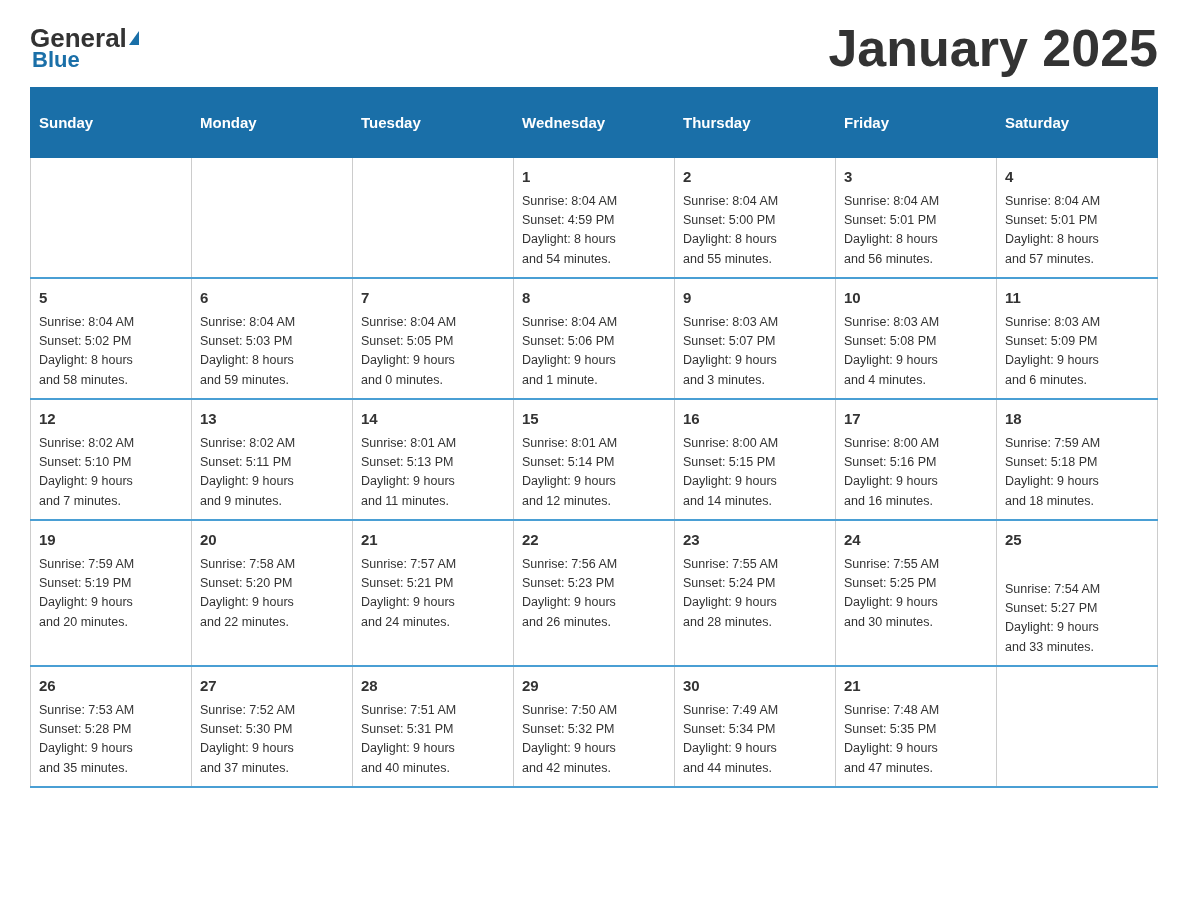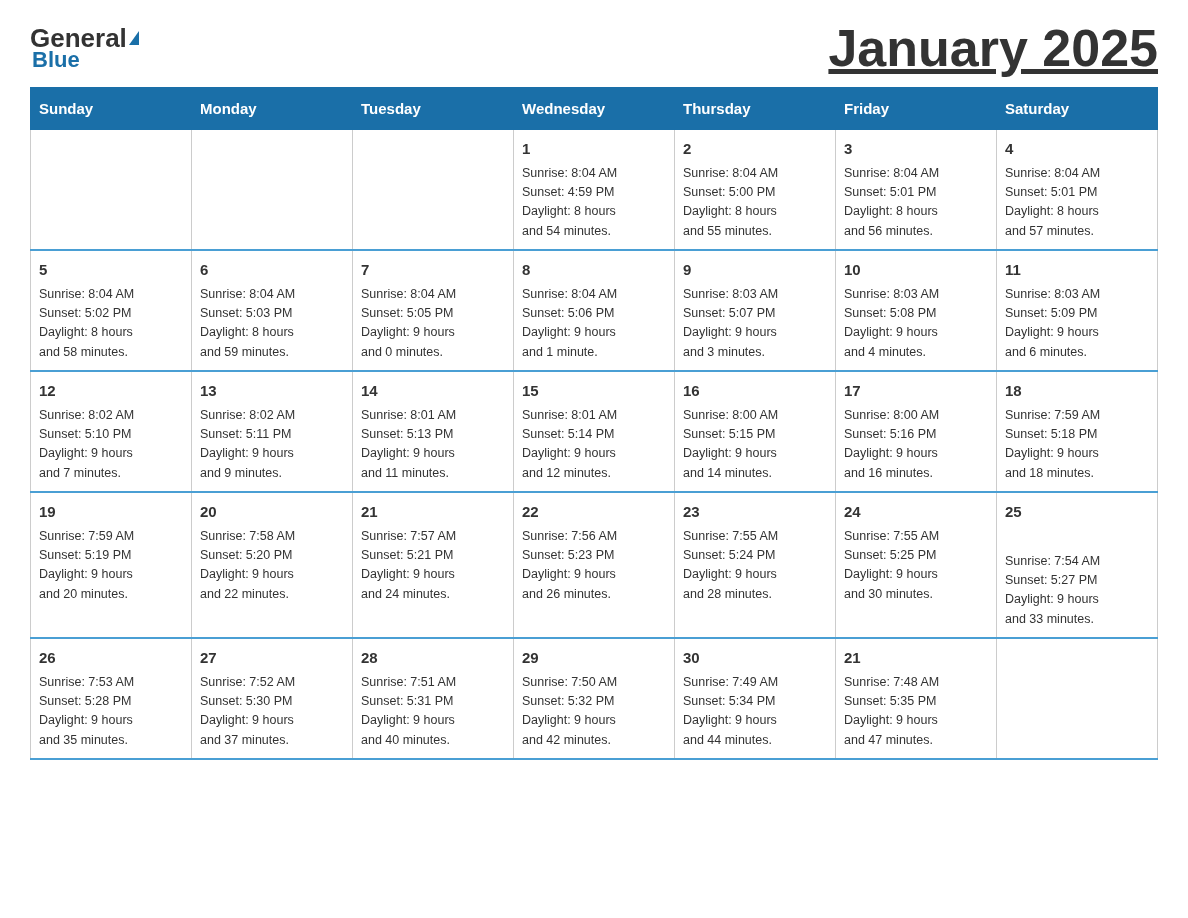--- a/index.html
+++ b/index.html
@@ -46,38 +46,37 @@
       margin-left: 2px;
     }
     .title-section {
       text-align: right;
     }
     .month-title {
       font-size: 52px;
       font-weight: bold;
       color: #333;
       line-height: 1.1;
-      text-decoration: underline;
     }
     .location-title {
       font-size: 22px;
       color: #555;
       margin-top: 4px;
     }
     table {
       width: 100%;
       border-collapse: collapse;
       margin-top: 10px;
     }
     thead tr {
       background-color: #1a6fa8;
       color: #fff;
     }
     thead th {
-      padding: 12px 8px;
+      padding: 26px 8px;
       font-size: 15px;
       font-weight: bold;
       text-align: left;
       border: 1px solid #1a6fa8;
     }
     tbody tr {
       border-bottom: 2px solid #4a9fd4;
     }
     tbody td {
       padding: 8px 8px;

